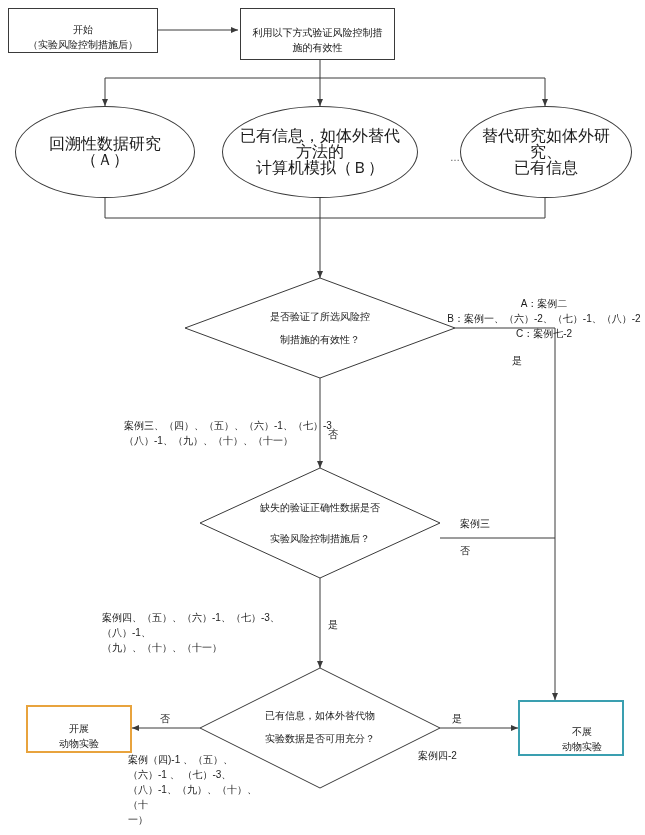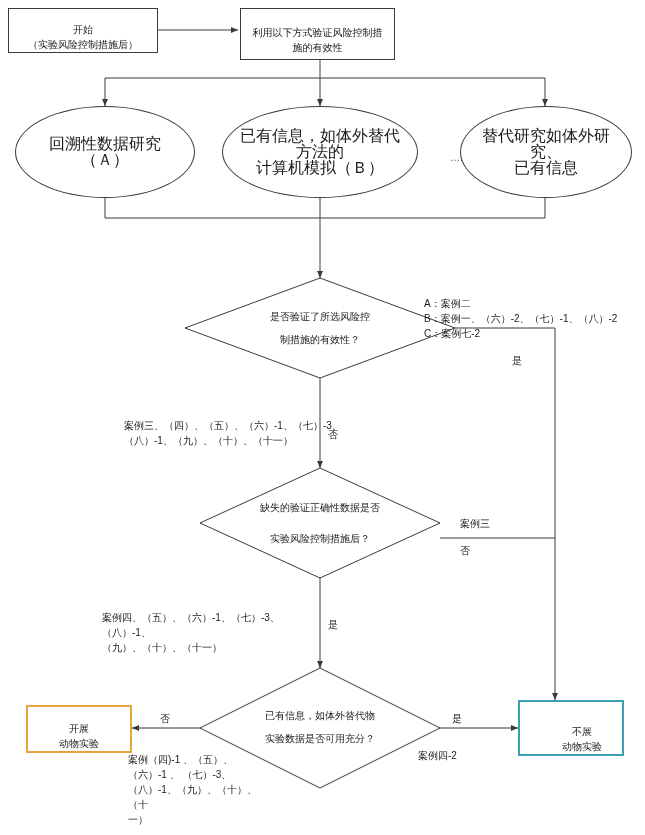--- a/index.html
+++ b/index.html
@@ -144,21 +144,21 @@
 <div class="ellipse-box" style="left:460px; top:106px; width:172px; height:92px; padding:0 12px;">
   <span>替代研究如体外研究、</span>
   <span>已有信息</span>
 </div>
 
 <div class="node-text" style="left:240px; top:305px; width:160px; height:46px;">
   <span>是否验证了所选风险控</span>
   <span>制措施的有效性？</span>
 </div>
 
-<div class="label-text" style="left:424px; top:296px; width:200px;">A：案例二
+<div class="label-text" style="left:444px; top:296px; width:200px;text-align:center;">A：案例二
 B：案例一、（六）-2、（七）-1、（八）-2
 C：案例七-2</div>
 
 <div class="edge-label" style="left:512px; top:354px;">是</div>
 
 <div class="edge-label" style="left:328px; top:428px;">否</div>
 
 <div class="label-text" style="left:96px; top:418px; width:225px;margin-left:28px;">案例三、（四）、（五）、（六）-1、（七）-3、
 （八）-1、（九）、（十）、（十一）</div>
 

